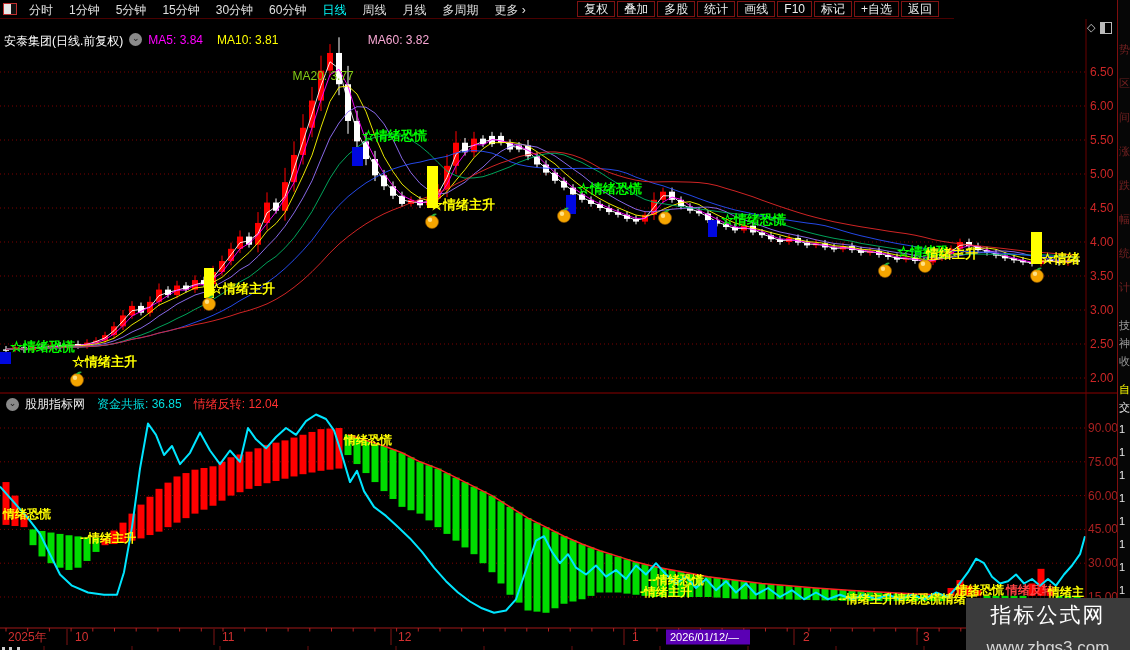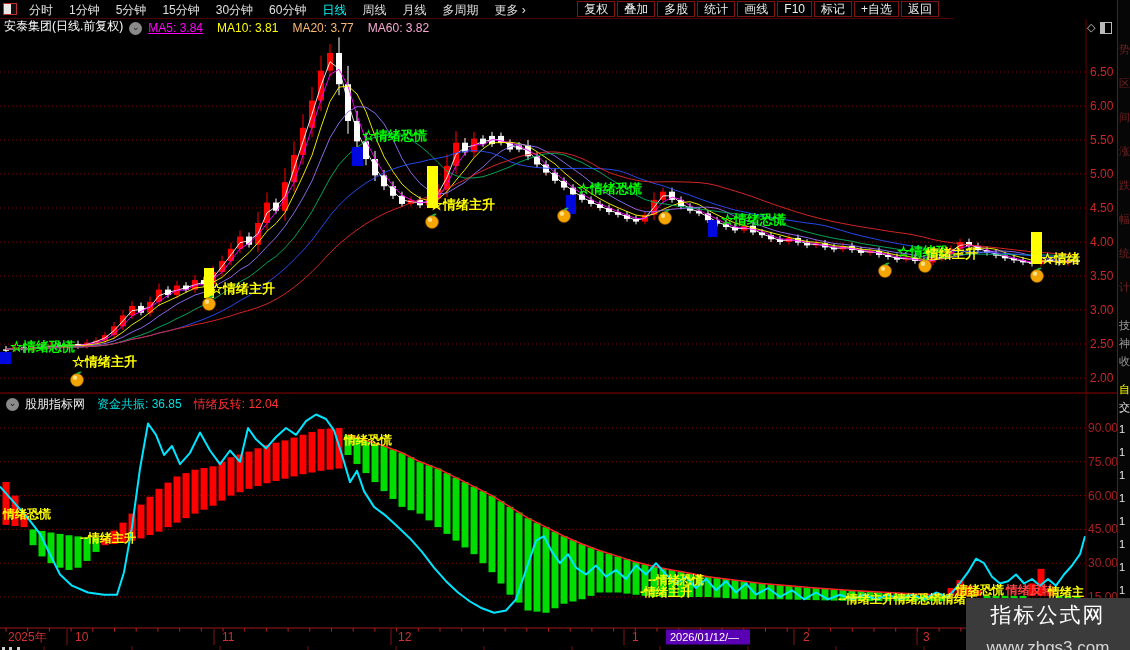--- a/index.html
+++ b/index.html
@@ -9,22 +9,22 @@
   svg text{font-family:"Liberation Sans",sans-serif}
   #menubar{position:absolute;left:0;top:0;width:954px;height:18px;background:#000;
            border-bottom:1px solid #4a0000;display:flex;align-items:center;z-index:4}
   .mi{color:#e0e0e0;font-size:12px;padding:0 8px;white-space:nowrap}
   .mi.active{color:#00ffff}
   #menu-right{margin-left:auto;display:flex;padding-right:14px}
   .mbtn{color:#eee;font-size:12px;border:1px solid #7e1212;padding:0 6px;margin:0 1px;
         line-height:14px;white-space:nowrap}
   #winicon{width:12px;height:10px;border:1px solid #c03030;margin:0 4px 0 3px;
            background:linear-gradient(to right,#e8e8e8 55%,#111 55%)}
-  #titlebar{position:absolute;left:0;top:18px;width:1086px;height:17px;display:flex;
-            align-items:flex-end;z-index:4;font-size:12px;color:#fff}
+  #titlebar{position:absolute;left:0;top:33px;width:1086px;height:17px;display:flex;
+            align-items:flex-start;z-index:4;font-size:12px;color:#fff}
   #titlebar .t{margin-left:4px;white-space:nowrap}
   .circ{width:13px;height:13px;border-radius:50%;background:#8a8a8a;color:#1a1a1a;font-size:9px;
         line-height:11px;text-align:center;margin:0 6px;display:inline-block;flex:none}
   #ma-group{display:flex}
   #ma-group span{margin-right:14px;white-space:nowrap}
   #corner-icons{position:absolute;left:1087px;top:21px;z-index:4;color:#ccc;font-size:11px;
                 display:flex;gap:5px;align-items:center}
   .splitbox{width:10px;height:10px;border:1px solid #bbb;display:inline-block;
             background:linear-gradient(to right,#bbb 45%,transparent 45%)}
   #lowerheader{position:absolute;left:0;top:394px;width:1086px;height:20px;display:flex;
@@ -613,23 +613,23 @@
       <span class="mbtn">标记</span>
       <span class="mbtn">+自选</span>
       <span class="mbtn">返回</span>
     </div>
 </div>
 
 <div id="titlebar">
   <span class="t">安泰集团(日线.前复权)</span>
   <span class="circ">⌄</span>
   <span id="ma-group">
-      <span style="color: rgb(255, 0, 255); text-decoration: underline;">MA5: 3.84</span>
+      <span style="color: rgb(255, 0, 255);">MA5: 3.84</span>
       <span style="color: rgb(255, 255, 0);">MA10: 3.81</span>
-      <span style="color: #fdba74;">MA20: 3.77</span>
+      <span style="color: #84cc16; margin-top: 36px;">MA20: 3.77</span>
       <span style="color: #f9a8d4;">MA60: 3.82</span>
     </span>
 </div>
 
 <div id="corner-icons">
   <span>◇</span>
   <span class="splitbox"></span>
 </div>
 
 <div id="lowerheader">

